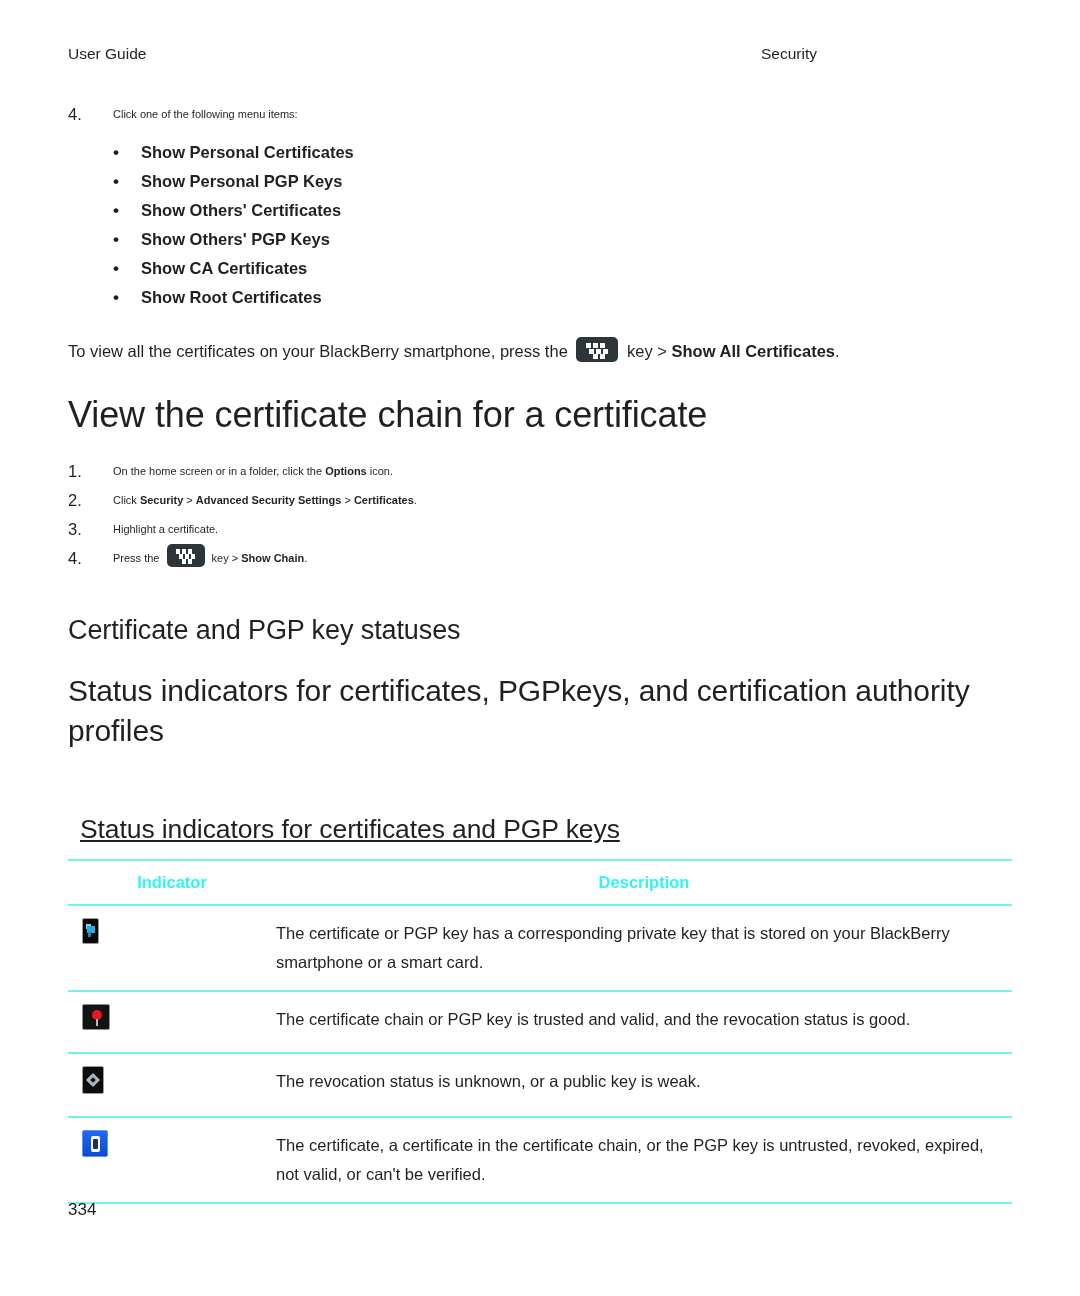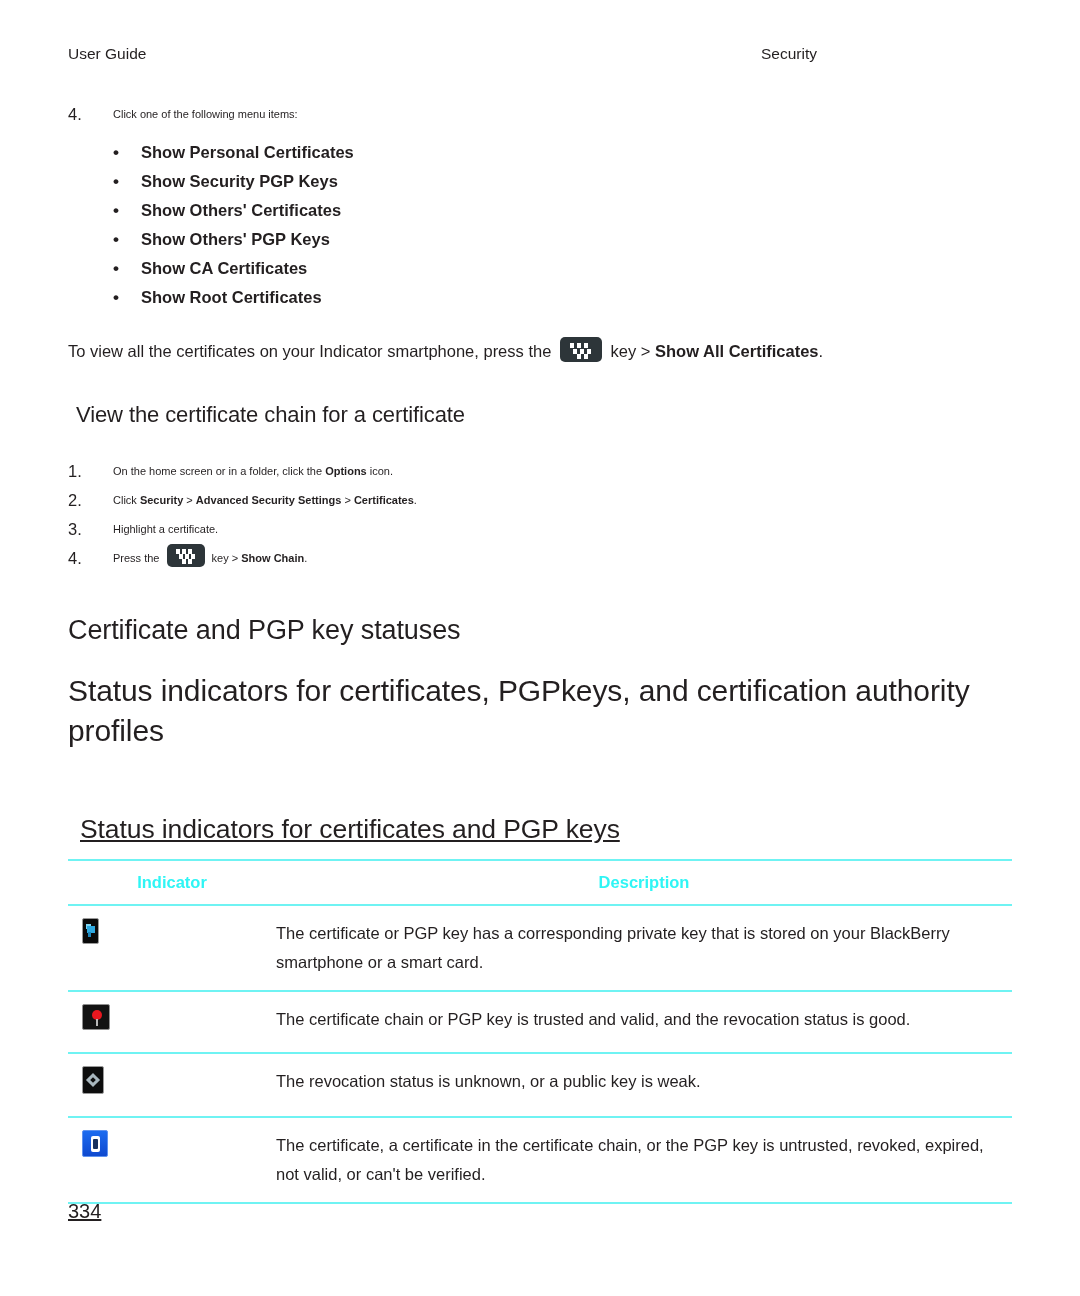--- a/index.html
+++ b/index.html
@@ -100,24 +100,24 @@
     color: #231f20;
     margin: 0;
   }
 
   b, .b { font-weight: bold; text-align: right; }
   .gt { font-weight: normal; }
 
   
   h1.h-big {
     font-weight: normal;
-    font-size: 22px;
+    font-size: 36px;
     line-height: 40px;
     color: #231f20;
-    margin: 8px;
+    margin: 0;
     letter-spacing: -0.1px;
   }
   h2.h-mid {
     font-weight: normal;
     font-size: 27px;
     line-height: 38px;
     color: #231f20;
     margin: 0;
     letter-spacing: -0.1px;
   }
@@ -293,23 +293,22 @@
     width: 5px; height: 10px;
     background: #19315e;
     border-radius: 1px;
   }
 
   
   .folio {
     position: absolute;
     left: 68px;
     top: 1200px;
-    font-size: 20px;
-    color: #231f20;
-    text-decoration: underline;
+    font-size: 17px;
+    color: #231f20;
   }
 </style>
 </head>
 <body>
 
 <div class="page">
 
   <div class="runhead">
     <span>User Guide</span>
     <span>Security</span>
@@ -322,42 +321,42 @@
       <span class="step-body">Click one of the following menu items:</span>
     </div>
 
     <ul class="bullets">
       <li class="bullet">
         <span class="bullet-dot">•</span>
         <span class="bullet-label">Show Personal Certificates</span>
       </li>
       <li class="bullet">
         <span class="bullet-dot">•</span>
-        <span class="bullet-label">Show Security PGP Keys</span>
+        <span class="bullet-label">Show Personal PGP Keys</span>
       </li>
       <li class="bullet">
         <span class="bullet-dot">•</span>
         <span class="bullet-label">Show Others' Certificates</span>
       </li>
       <li class="bullet">
         <span class="bullet-dot">•</span>
         <span class="bullet-label">Show Others' PGP Keys</span>
       </li>
       <li class="bullet">
         <span class="bullet-dot">•</span>
         <span class="bullet-label">Show CA Certificates</span>
       </li>
       <li class="bullet">
         <span class="bullet-dot">•</span>
         <span class="bullet-label">Show Root Certificates</span>
       </li>
     </ul>
 
     <p class="para" style="margin-top:25px;">
-      <span>To view all the certificates on your Indicator smartphone, press the</span>
+      <span>To view all the certificates on your BlackBerry smartphone, press the</span>
       <span class="bb-key">
         <i class="dot" style="left:10px;top:6px;"></i>
         <i class="dot" style="left:17px;top:6px;"></i>
         <i class="dot" style="left:24px;top:6px;"></i>
         <i class="dot" style="left:13px;top:12px;"></i>
         <i class="dot" style="left:20px;top:12px;"></i>
         <i class="dot" style="left:27px;top:12px;"></i>
         <i class="dot" style="left:17px;top:17px;"></i>
         <i class="dot" style="left:24px;top:17px;"></i>
       </span>

